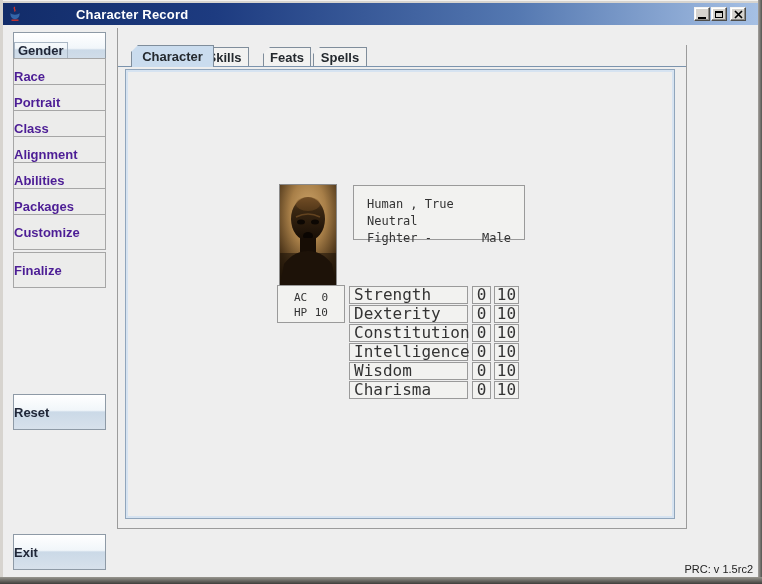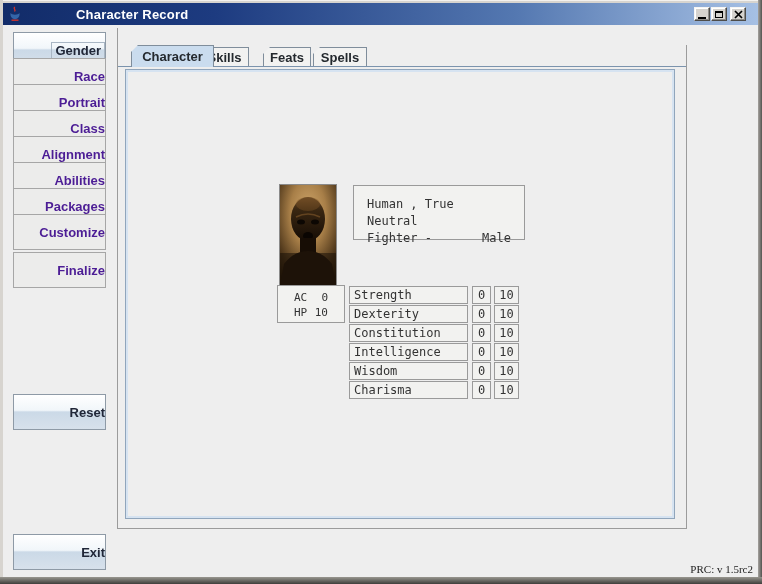--- a/index.html
+++ b/index.html
@@ -47,21 +47,21 @@
   
   .inner-panel{
     position:absolute;left:125px;top:69px;width:550px;height:450px;box-sizing:border-box;
     border:1px solid #90a5bb;box-shadow:inset 0 0 0 2px #d6e3f1;
   }
   
   .sbtn{
     position:absolute;left:13px;width:93px;height:36px;box-sizing:border-box;
     border:1px solid #8e9aa6;
     background:linear-gradient(180deg,#ffffff 0%,#f1f6fa 45%,#cbd9e7 50%,#d7e1eb 100%);
-    display:flex;align-items:center;justify-content:flex-end;
+    display:flex;align-items:center;justify-content:flex-start;
     font-weight:bold;font-size:13px;color:#202738;cursor:default;
   }
   .sbtn.disabled{background:#ececeb;border-color:#a6a6a6;color:#4c1d95;}
   .focus-ring{border:1px solid #a9b6c4;padding:0 3px;line-height:15px;}
   
   .portrait-frame{position:absolute;left:279px;top:184px;width:56px;height:100px;border:1px solid #8a8a8a;}
   .vitals-box{
     position:absolute;left:277px;top:285px;width:68px;height:38px;box-sizing:border-box;
     border:1px solid #9a9a9a;background:#f2f2f0;
     font-family:"DejaVu Sans Mono",monospace;font-size:11px;color:#333;
@@ -73,28 +73,28 @@
   .info-box{
     position:absolute;left:353px;top:185px;width:172px;height:55px;box-sizing:border-box;
     border:1px solid #9a9a9a;background:#f2f2f0;
     font-family:"DejaVu Sans Mono",monospace;font-size:12px;color:#333;
     padding:10px 13px 0;line-height:17px;
   }
   .info-line2{display:flex;justify-content:space-between;}
   .ab-row{position:absolute;left:349px;height:18px;}
   .ab-box{
     position:absolute;top:0;height:18px;box-sizing:border-box;border:1px solid #9a9a9a;
-    background:#f2f2f0;font-family:"DejaVu Sans Mono",monospace;font-size:12px;
+    background:#f2f2f0;font-family:"DejaVu Sans Mono",monospace;font-size:16px;
     color:#333;line-height:16px;
   }
   .ab-name{left:0;width:119px;padding-left:4px;}
   .ab-mod{left:123px;width:19px;text-align:center;}
   .ab-score{left:145px;width:25px;text-align:center;}
   
-  .status{position:absolute;right:9px;top:563px;font-family:Liberation Serif, serif;font-size:11px;color:#222;}
+  .status{position:absolute;right:9px;top:563px;font-family:Liberation Sans, sans-serif;font-size:11px;color:#222;}
 </style>
 </head>
 <body>
 
 <div class="window">
 
   <div class="frame-top"></div>
   <div class="frame-left"></div>
   <div class="frame-right"></div>
   <div class="frame-bottom"></div>

